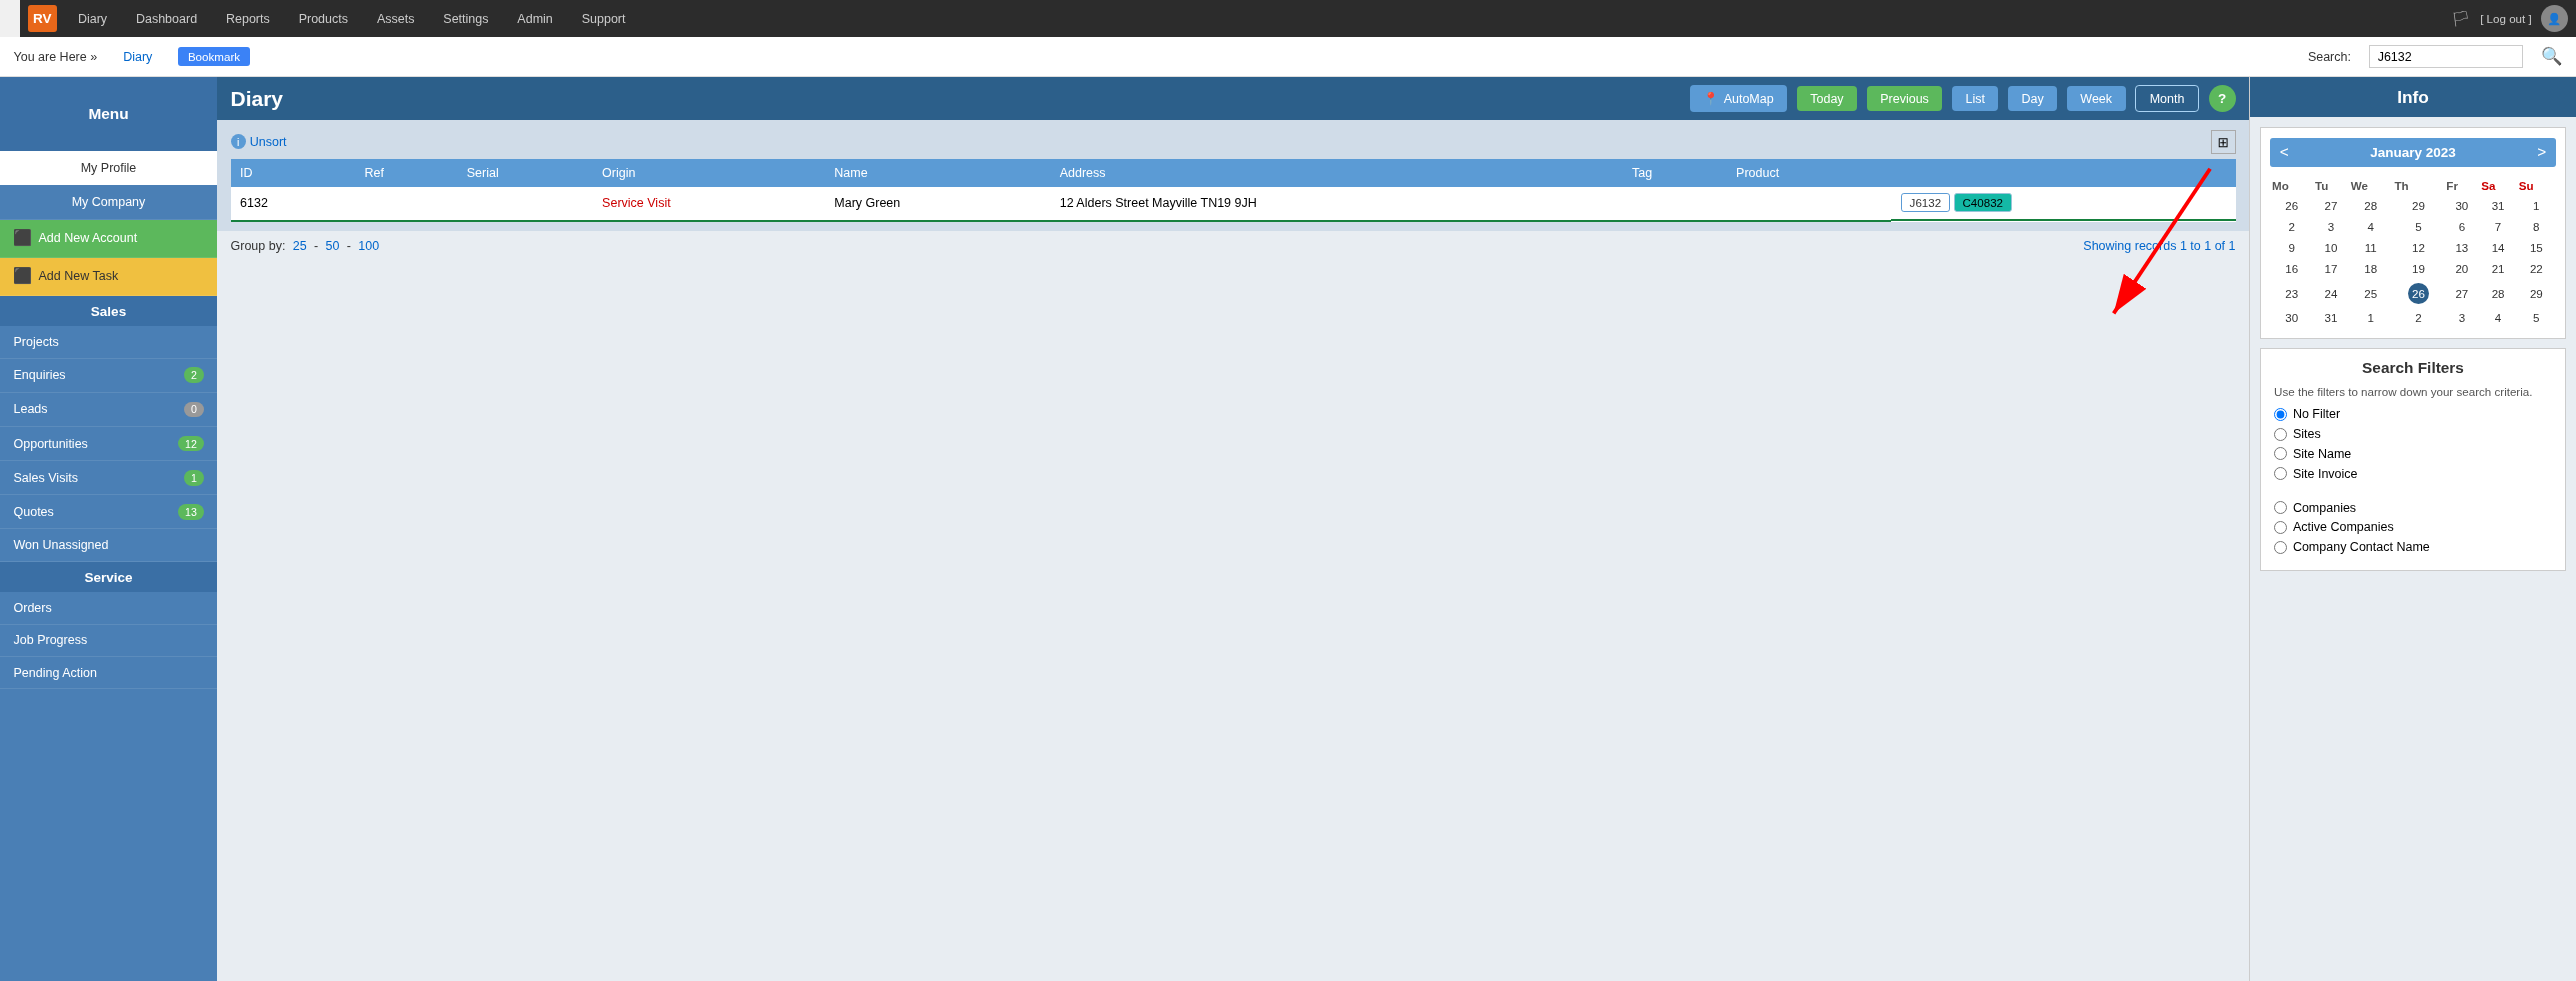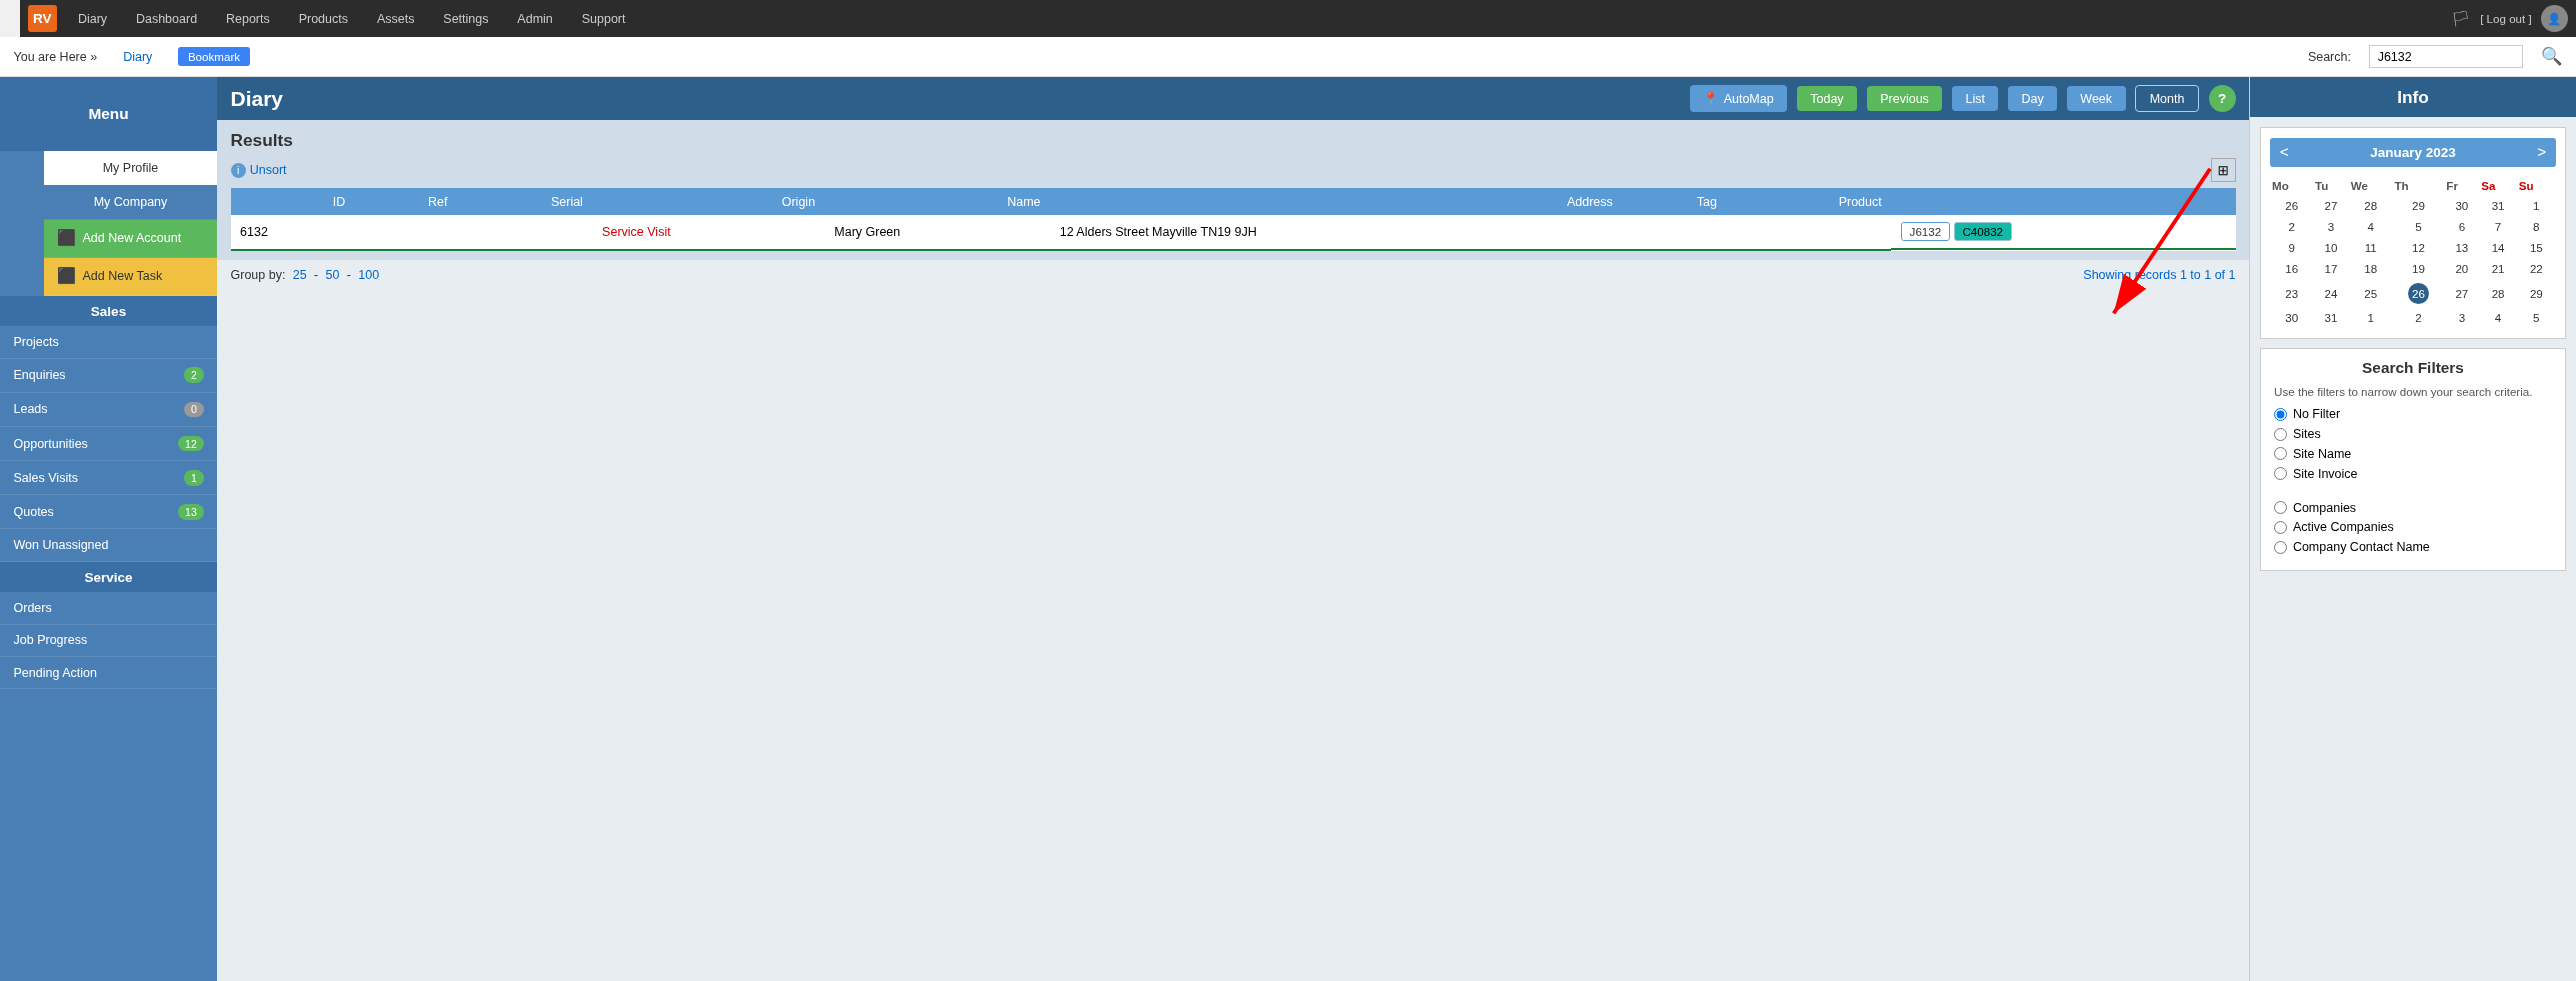--- a/index.html
+++ b/index.html
@@ -129,21 +129,20 @@
       padding: 28px;
       font-size: 15.4px;
       font-weight: bold;
     }
     .sidebar-item {
       color: white;
       padding: 9.6px 13.5px;
       cursor: pointer;
       font-size: 12.5px;
       border-bottom: 1px solid rgba(255,255,255,0.1);
-      margin-left: 44px;
     }
     .sidebar-item.white-bg {
       background: white;
       color: #333;
       text-align: center;
     }
     .sidebar-item.green-bg {
       background: #5cb85c;
       color: white;
       text-align: center;
@@ -288,21 +287,21 @@
     .results-table {
       width: 100%;
       border-collapse: collapse;
       background: white;
       font-size: 12.5px;
     }
     .results-table th {
       background: #5b9bd5;
       color: white;
       padding: 6.7px 9.6px;
-      text-align: right;
+      text-align: left;
       font-weight: normal;
     }
     .results-table td {
       padding: 6.7px 9.6px;
       border-bottom: 2px solid #15803d;
     }
     .results-table tr:nth-child(even) td { background: #f5f8fc; }
     .origin-link { color: #cc0000; cursor: pointer; }
     .tag-btn {
       background: #14b8a6;
@@ -533,21 +532,20 @@
       <button class="diary-nav-btn">Today</button>
       <button class="diary-nav-btn">Previous</button>
       <button class="diary-nav-btn blue">List</button>
       <button class="diary-nav-btn blue">Day</button>
       <button class="diary-nav-btn blue">Week</button>
       <button class="diary-nav-btn blue active">Month</button>
       <button class="help-btn">?</button>
     </div>
 
     <div class="results-section">
-      <div class="results-title">Results</div>
       <div class="results-controls">
         <span class="unsort-link">
           <span style="background:#5b9bd5;color:white;border-radius:50%;width:15.4px;height:15.4px;display:inline-flex;align-items:center;justify-content:center;font-size:10.6px;">i</span>
           <span>Unsort</span>
         </span>
         <button class="grid-icon-btn">⊞</button>
       </div>
 
       <table class="results-table">
         <thead>

